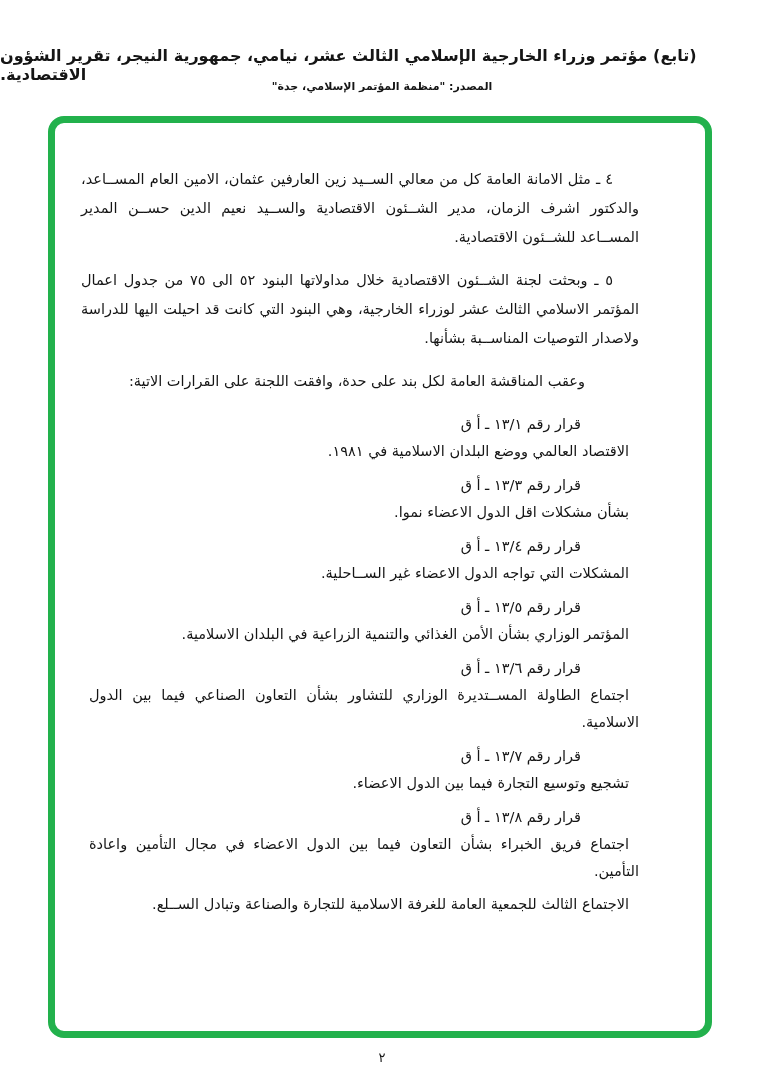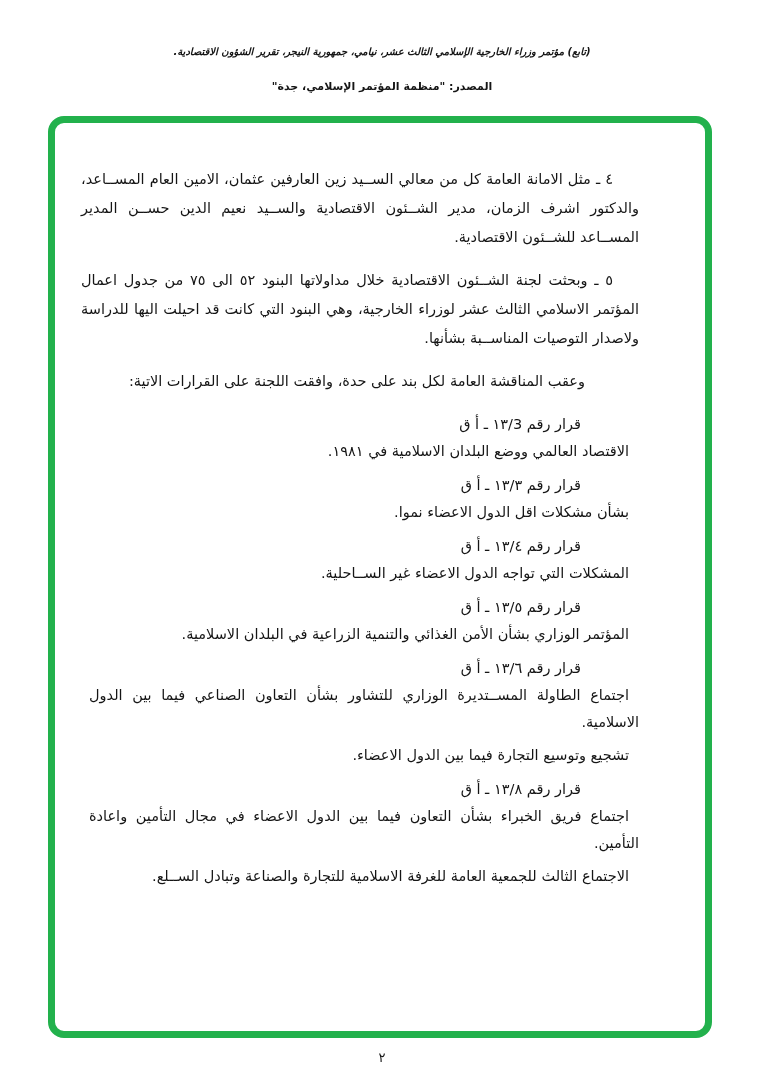--- a/index.html
+++ b/index.html
@@ -10,25 +10,24 @@
     background: #ffffff;
     position: relative;
     font-family: "DejaVu Sans", sans-serif;
     color: #151515;
     overflow: hidden;
   }
   .header-line1 {
     position: absolute;
     top: 46px; left: 0; right: 0;
     direction: rtl;
-    text-align: center;
+    text-align: left;
     font-weight: bold;
-    font-size: 10px;
+    font-size: 16px;
     letter-spacing: 0.2px;
-    font-style: italic;
   }
   .header-line2 {
     position: absolute;
     top: 80px; left: 0; right: 0;
     direction: rtl;
     text-align: center;
     font-weight: bold;
     font-size: 11px;
   }
   .frame {
@@ -82,40 +81,41 @@
 <div class="header-line2">المصدر: "منظمة المؤتمر الإسلامي، جدة"</div>
 
 <div class="frame" style="border-color: rgb(34, 177, 76);">
   <div class="content">
 
     <p class="para">٤ ـ مثل الامانة العامة كل من معالي الســيد زين العارفين عثمان، الامين العام المســاعد، والدكتور اشرف الزمان، مدير الشــئون الاقتصادية والســيد نعيم الدين حســن المدير المســاعد للشــئون الاقتصادية.</p>
     <p class="para">٥ ـ وبحثت لجنة الشــئون الاقتصادية خلال مداولاتها البنود ٥٢ الى ٧٥ من جدول اعمال المؤتمر الاسلامي الثالث عشر لوزراء الخارجية، وهي البنود التي كانت قد احيلت اليها للدراسة ولاصدار التوصيات المناســبة بشأنها.</p>
     <p class="intro">وعقب المناقشة العامة لكل بند على حدة، وافقت اللجنة على القرارات الاتية:</p>
 
     <div class="res">
-      <div class="res-number">قرار رقم ١٣/3 ـ أ ق</div>
+      <div class="res-number">قرار رقم ١٣/١ ـ أ ق</div>
       <div class="res-title">الاقتصاد العالمي ووضع البلدان الاسلامية في ١٩٨١.</div>
     </div>
     <div class="res">
       <div class="res-number">قرار رقم ١٣/٣ ـ أ ق</div>
       <div class="res-title">بشأن مشكلات اقل الدول الاعضاء نموا.</div>
     </div>
     <div class="res">
       <div class="res-number">قرار رقم ١٣/٤ ـ أ ق</div>
       <div class="res-title">المشكلات التي تواجه الدول الاعضاء غير الســاحلية.</div>
     </div>
     <div class="res">
       <div class="res-number">قرار رقم ١٣/٥ ـ أ ق</div>
       <div class="res-title">المؤتمر الوزاري بشأن الأمن الغذائي والتنمية الزراعية في البلدان الاسلامية.</div>
     </div>
     <div class="res">
       <div class="res-number">قرار رقم ١٣/٦ ـ أ ق</div>
       <div class="res-title">اجتماع الطاولة المســتديرة الوزاري للتشاور بشأن التعاون الصناعي فيما بين الدول الاسلامية.</div>
     </div>
     <div class="res">
+      <div class="res-number">قرار رقم ١٣/٧ ـ أ ق</div>
       <div class="res-title">تشجيع وتوسيع التجارة فيما بين الدول الاعضاء.</div>
     </div>
     <div class="res">
       <div class="res-number">قرار رقم ١٣/٨ ـ أ ق</div>
       <div class="res-title">اجتماع فريق الخبراء بشأن التعاون فيما بين الدول الاعضاء في مجال التأمين واعادة التأمين.</div>
     </div>
     <div class="res">
       <div class="res-title">الاجتماع الثالث للجمعية العامة للغرفة الاسلامية للتجارة والصناعة وتبادل الســلع.</div>
     </div>
 

